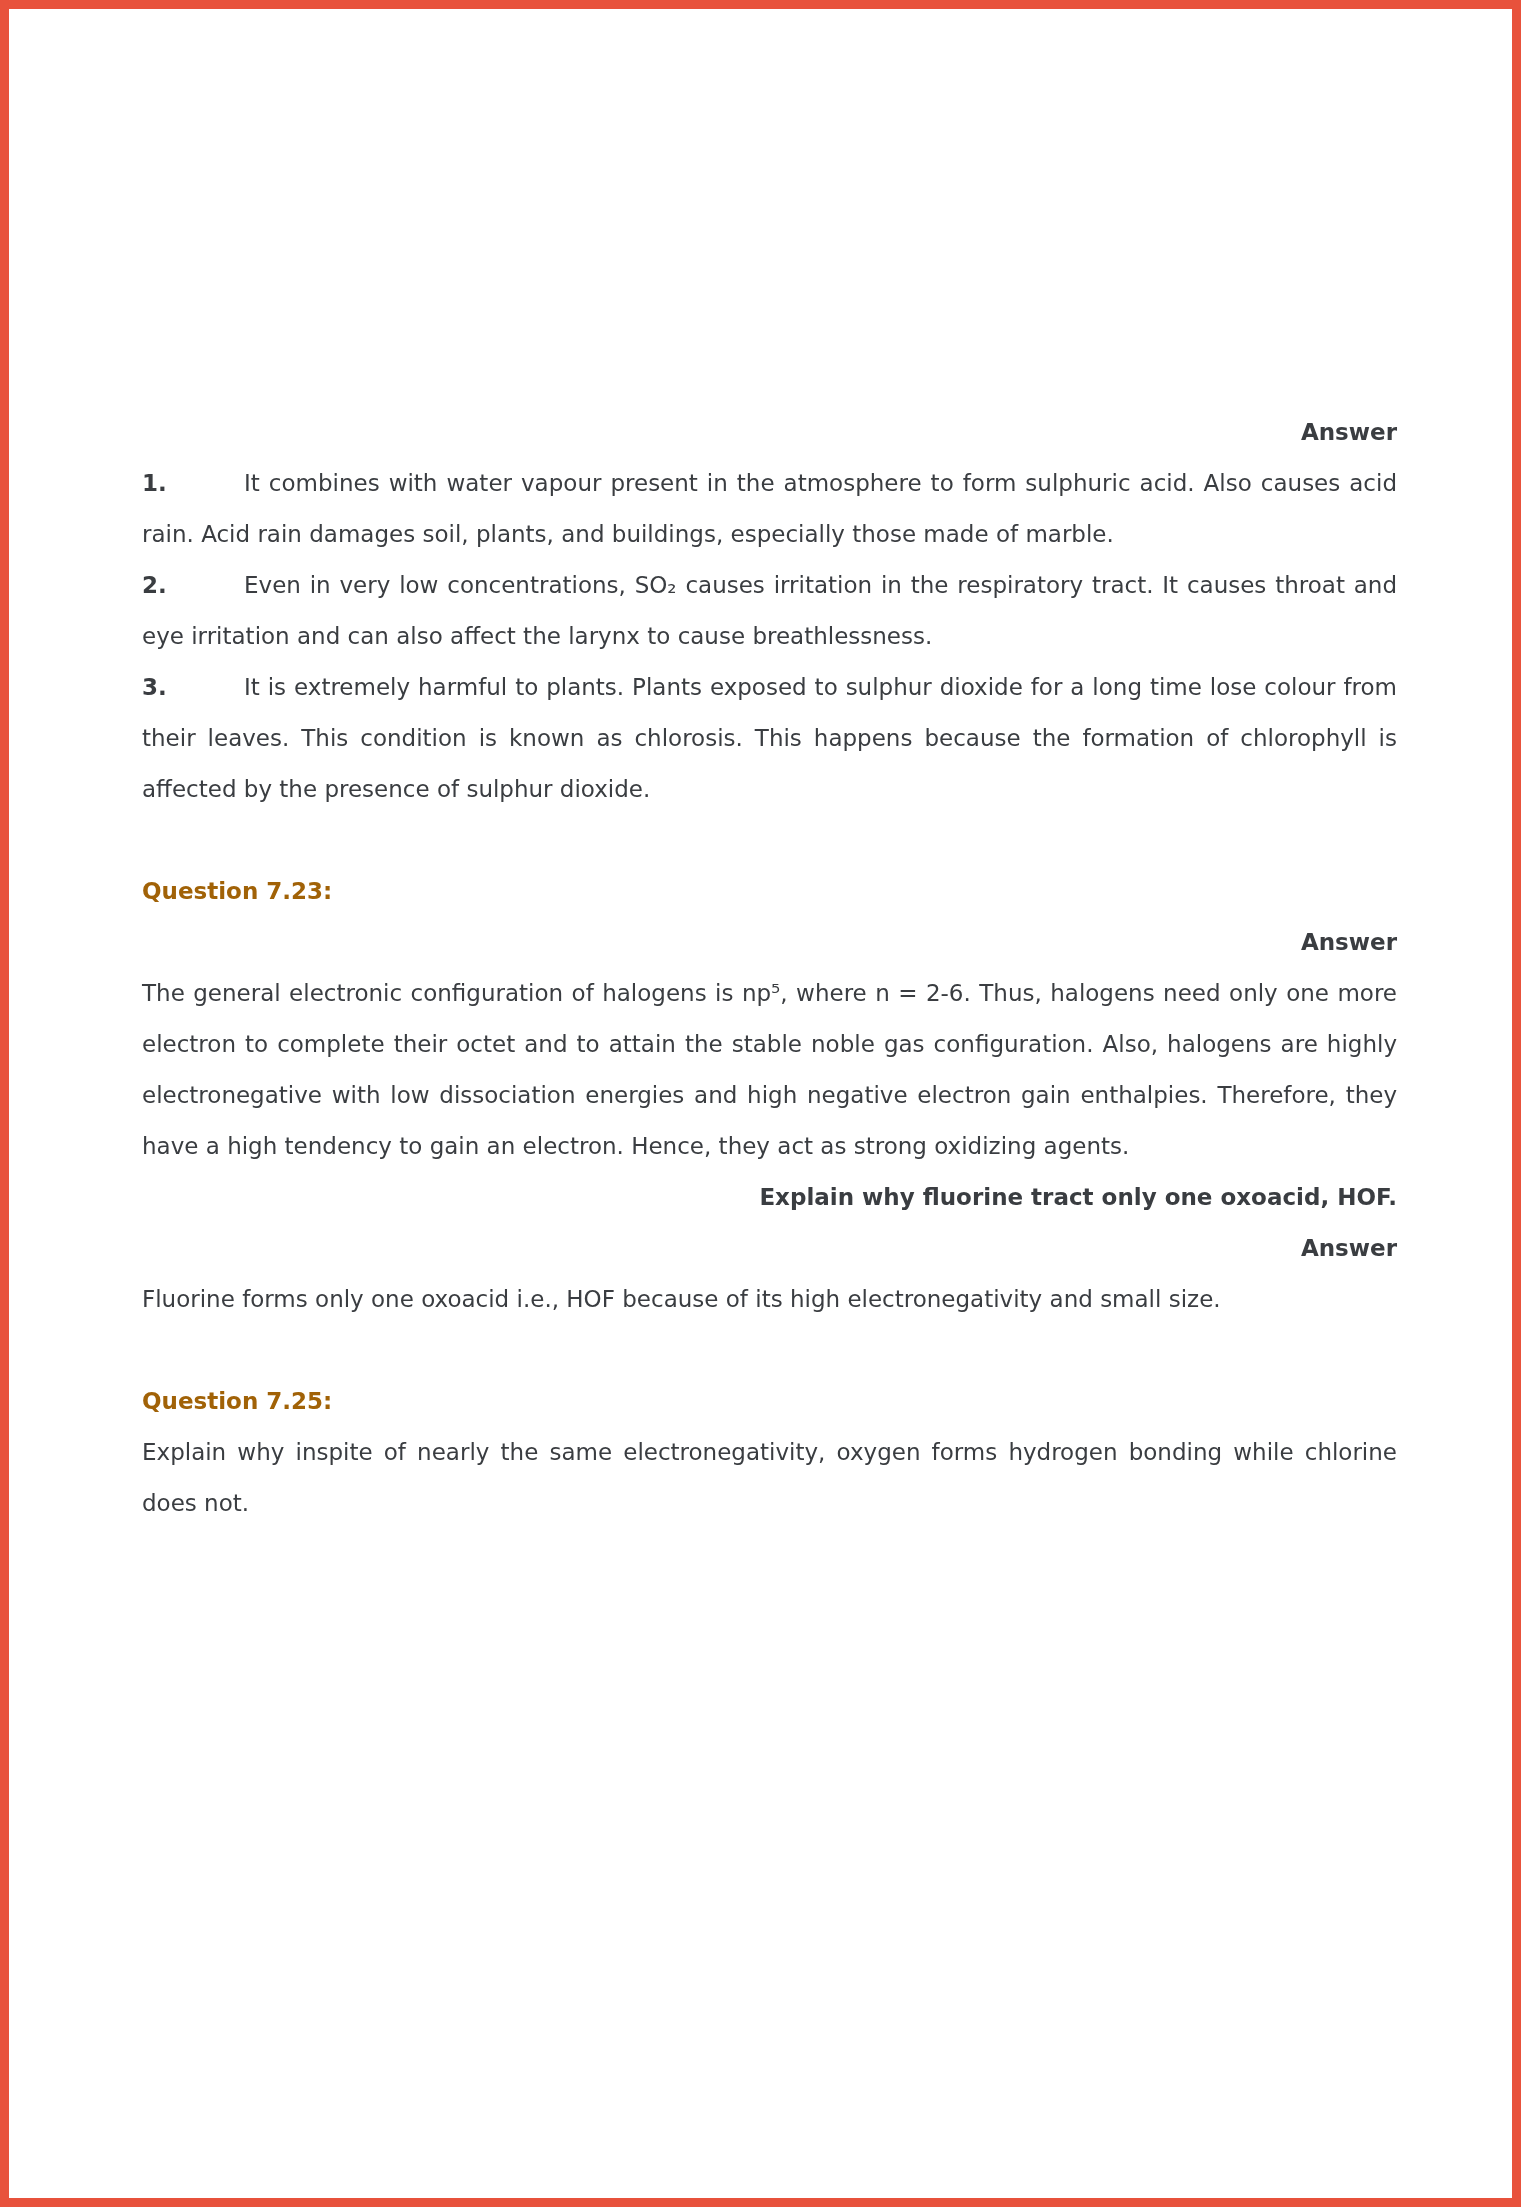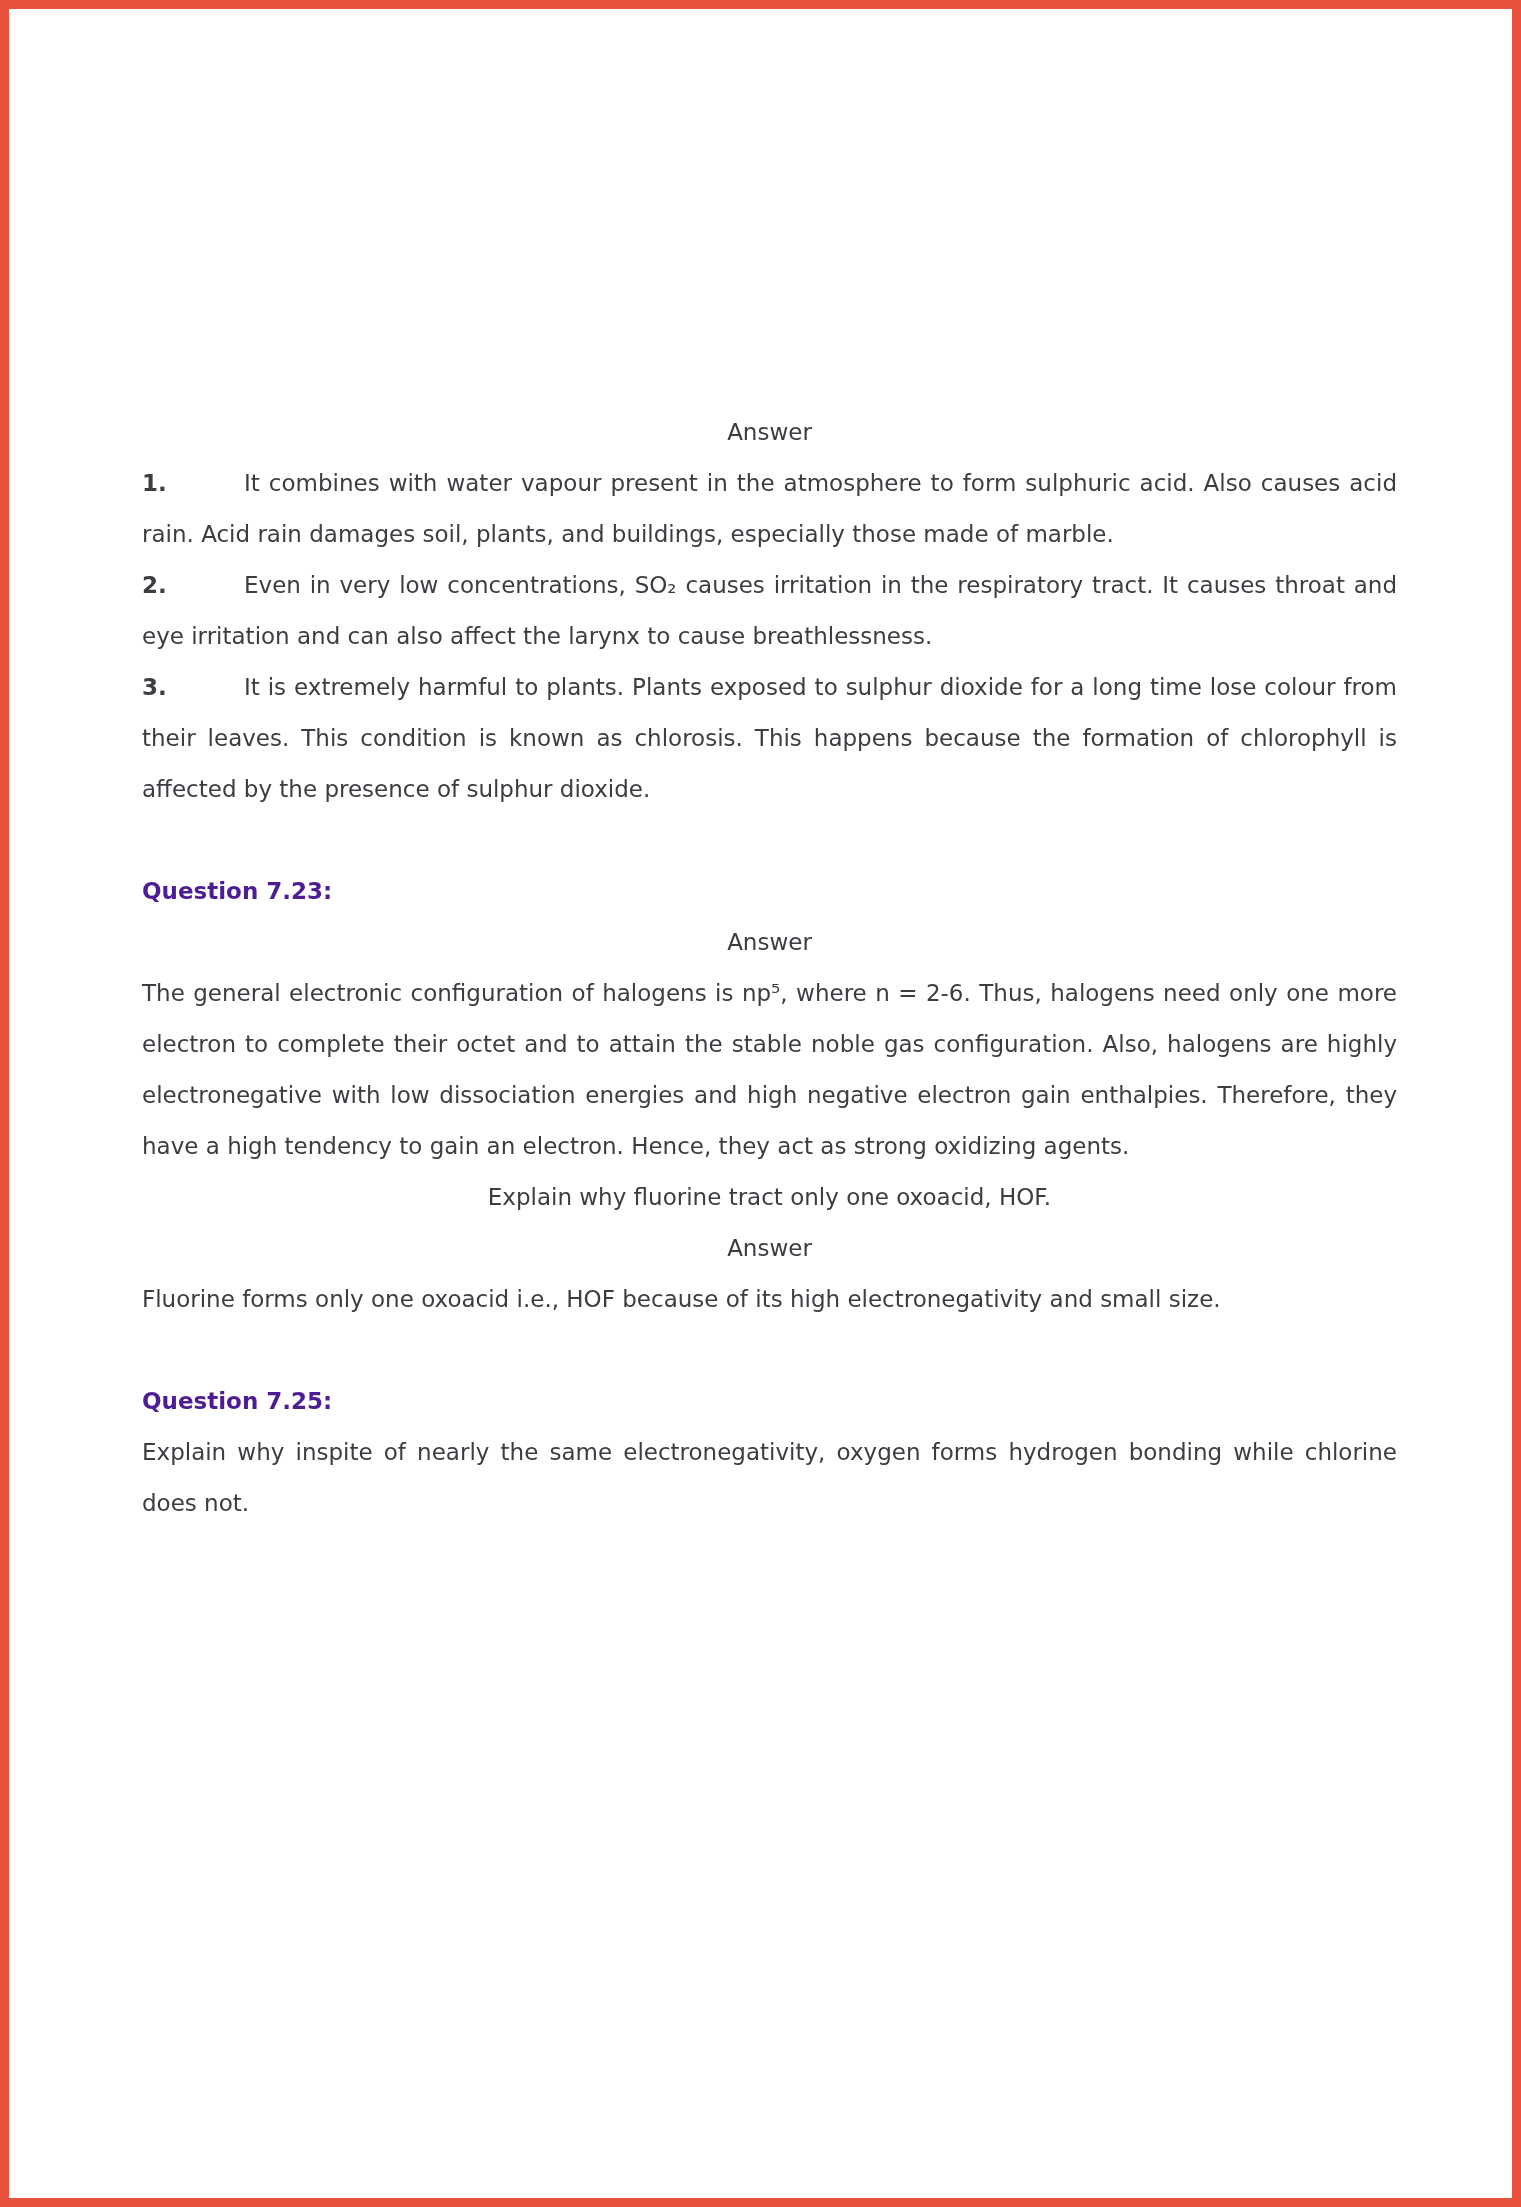--- a/index.html
+++ b/index.html
@@ -24,29 +24,30 @@
     top: 398px;
     width: 1255px;
     font-size: 23px;
     line-height: 51px;
   }
   .content p {
     margin: 0;
     text-align: justify;
   }
   .content p.left {
-    text-align: center;
+    text-align: right;
+    font-weight: bold;
   }
   .num {
     font-weight: bold;
     display: inline-block;
     width: 102px;
   }
   .q-heading {
-    color: #4c1d95;
+    color: #a16207;
     font-weight: bold;
     text-align: left;
   }
   .section-gap {
     margin-top: 51px !important;
   }
   .ribbon {
     position: absolute;
     left: 50%;
     transform: translateX(-50%);

